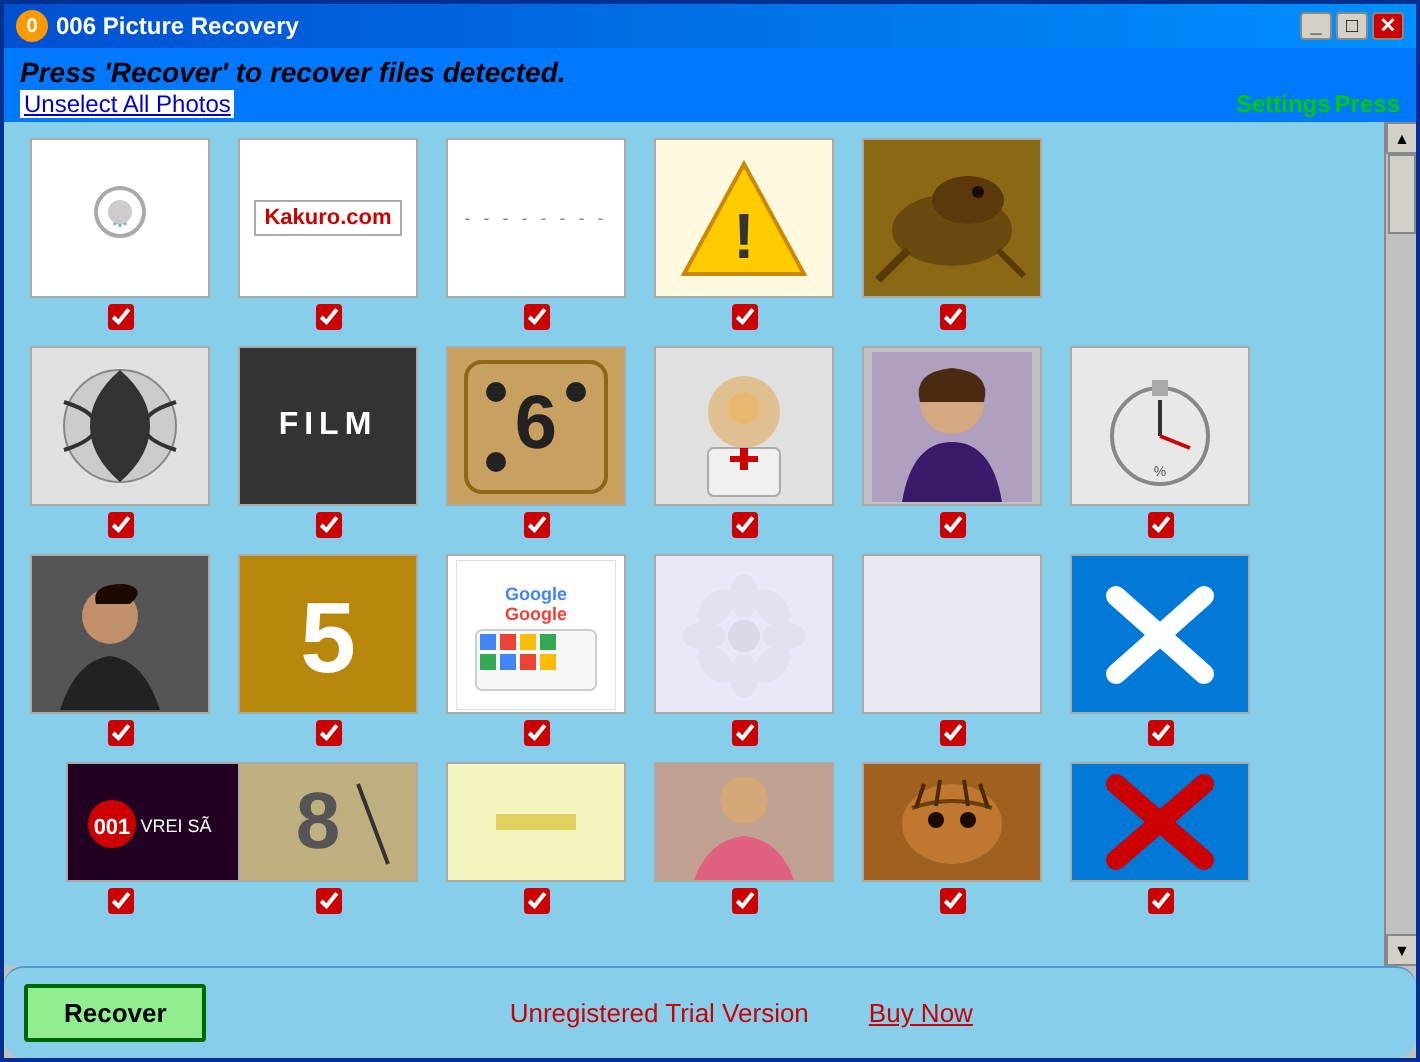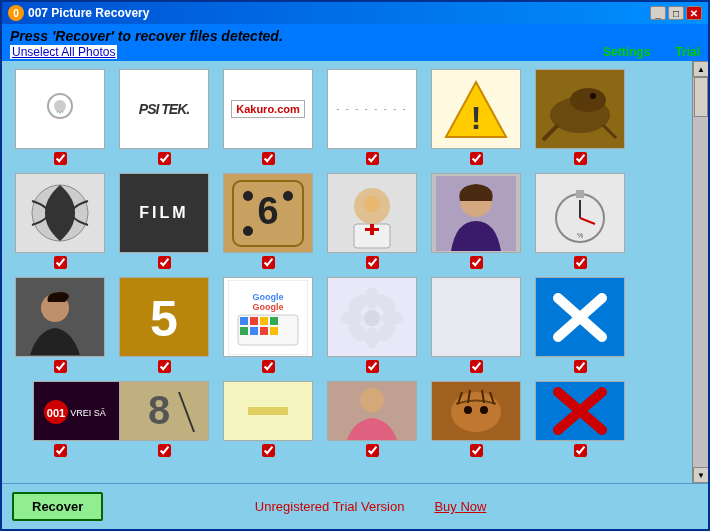--- a/index.html
+++ b/index.html
@@ -98,21 +98,21 @@
       color: #0000cc;
       text-decoration: underline;
       cursor: pointer;
       font-size: 12px;
       background: white;
       padding: 0 2px;
     }
 
     .right-links {
       display: flex;
-      gap: 25px;
+      gap: 2px;
     }
 
     .right-links a {
       color: #00cc00;
       text-decoration: none;
       font-size: 12px;
       font-weight: bold;
     }
 
     
@@ -228,20 +228,21 @@
     
     .bottom-bar {
       background: #87ceeb;
       padding: 6px 10px;
       display: flex;
       align-items: center;
       justify-content: space-between;
       border-top: 1px solid #5599cc;
       flex-shrink: 0;
       height: 46px;
+      border-radius: 10px;
     }
 
     .recover-btn {
       background: #90ee90;
       border: 2px solid #006600;
       padding: 5px 18px;
       font-size: 13px;
       font-weight: bold;
       color: #000;
       cursor: pointer;
@@ -308,61 +309,55 @@
       color: #888;
     }
   </style>
 </head>
 <body>
 
 <div class="window">
 
   <div class="title-bar">
     <div class="title-bar-icon">0</div>
-    <span class="title-bar-text">007 Picture Recovery</span>
+    <span class="title-bar-text">006 Picture Recovery</span>
     <div class="title-bar-buttons">
       <div class="tb-btn tb-minimize">_</div>
       <div class="tb-btn tb-maximize">□</div>
       <div class="tb-btn tb-close">✕</div>
     </div>
   </div>
 
   <div class="toolbar">
     <div class="recover-msg">Press 'Recover' to recover files detected.</div>
     <div class="toolbar-links">
       <a class="unselect-link">Unselect All Photos</a>
       <div class="right-links">
         <a>Settings</a>
-        <a>Trial</a>
+        <a>Press</a>
       </div>
     </div>
   </div>
 
   <div class="main-content">
     <div class="grid-area">
 
       <div class="photo-row">
 
         <div class="photo-cell">
           <div class="photo-thumb" style="background:#fff;">
             <svg width="80" height="70" viewBox="0 0 80 70">
                 <text x="40" y="38" text-anchor="middle" font-size="8" fill="#888">⚙️</text>
                 <circle cx="40" cy="32" r="12" fill="none" stroke="#aaa" stroke-width="2"></circle>
                 <circle cx="40" cy="32" r="6" fill="#ccc"></circle>
               </svg>
           </div>
           <input type="checkbox" class="photo-checkbox" checked="" style="">
         </div>
 
-        <div class="photo-cell">
-          <div class="photo-thumb" style="background:#fff;">
-            <span class="psi-tek-text">PSI TEK.</span>
-          </div>
-          <input type="checkbox" class="photo-checkbox" checked="" style="">
-        </div>
 
         <div class="photo-cell">
           <div class="photo-thumb" style="background:#fff;">
             <span class="kakuro-text">Kakuro.com</span>
           </div>
           <input type="checkbox" class="photo-checkbox" checked="" style="">
         </div>
 
         <div class="photo-cell">
           <div class="photo-thumb" style="background:#fff;">

